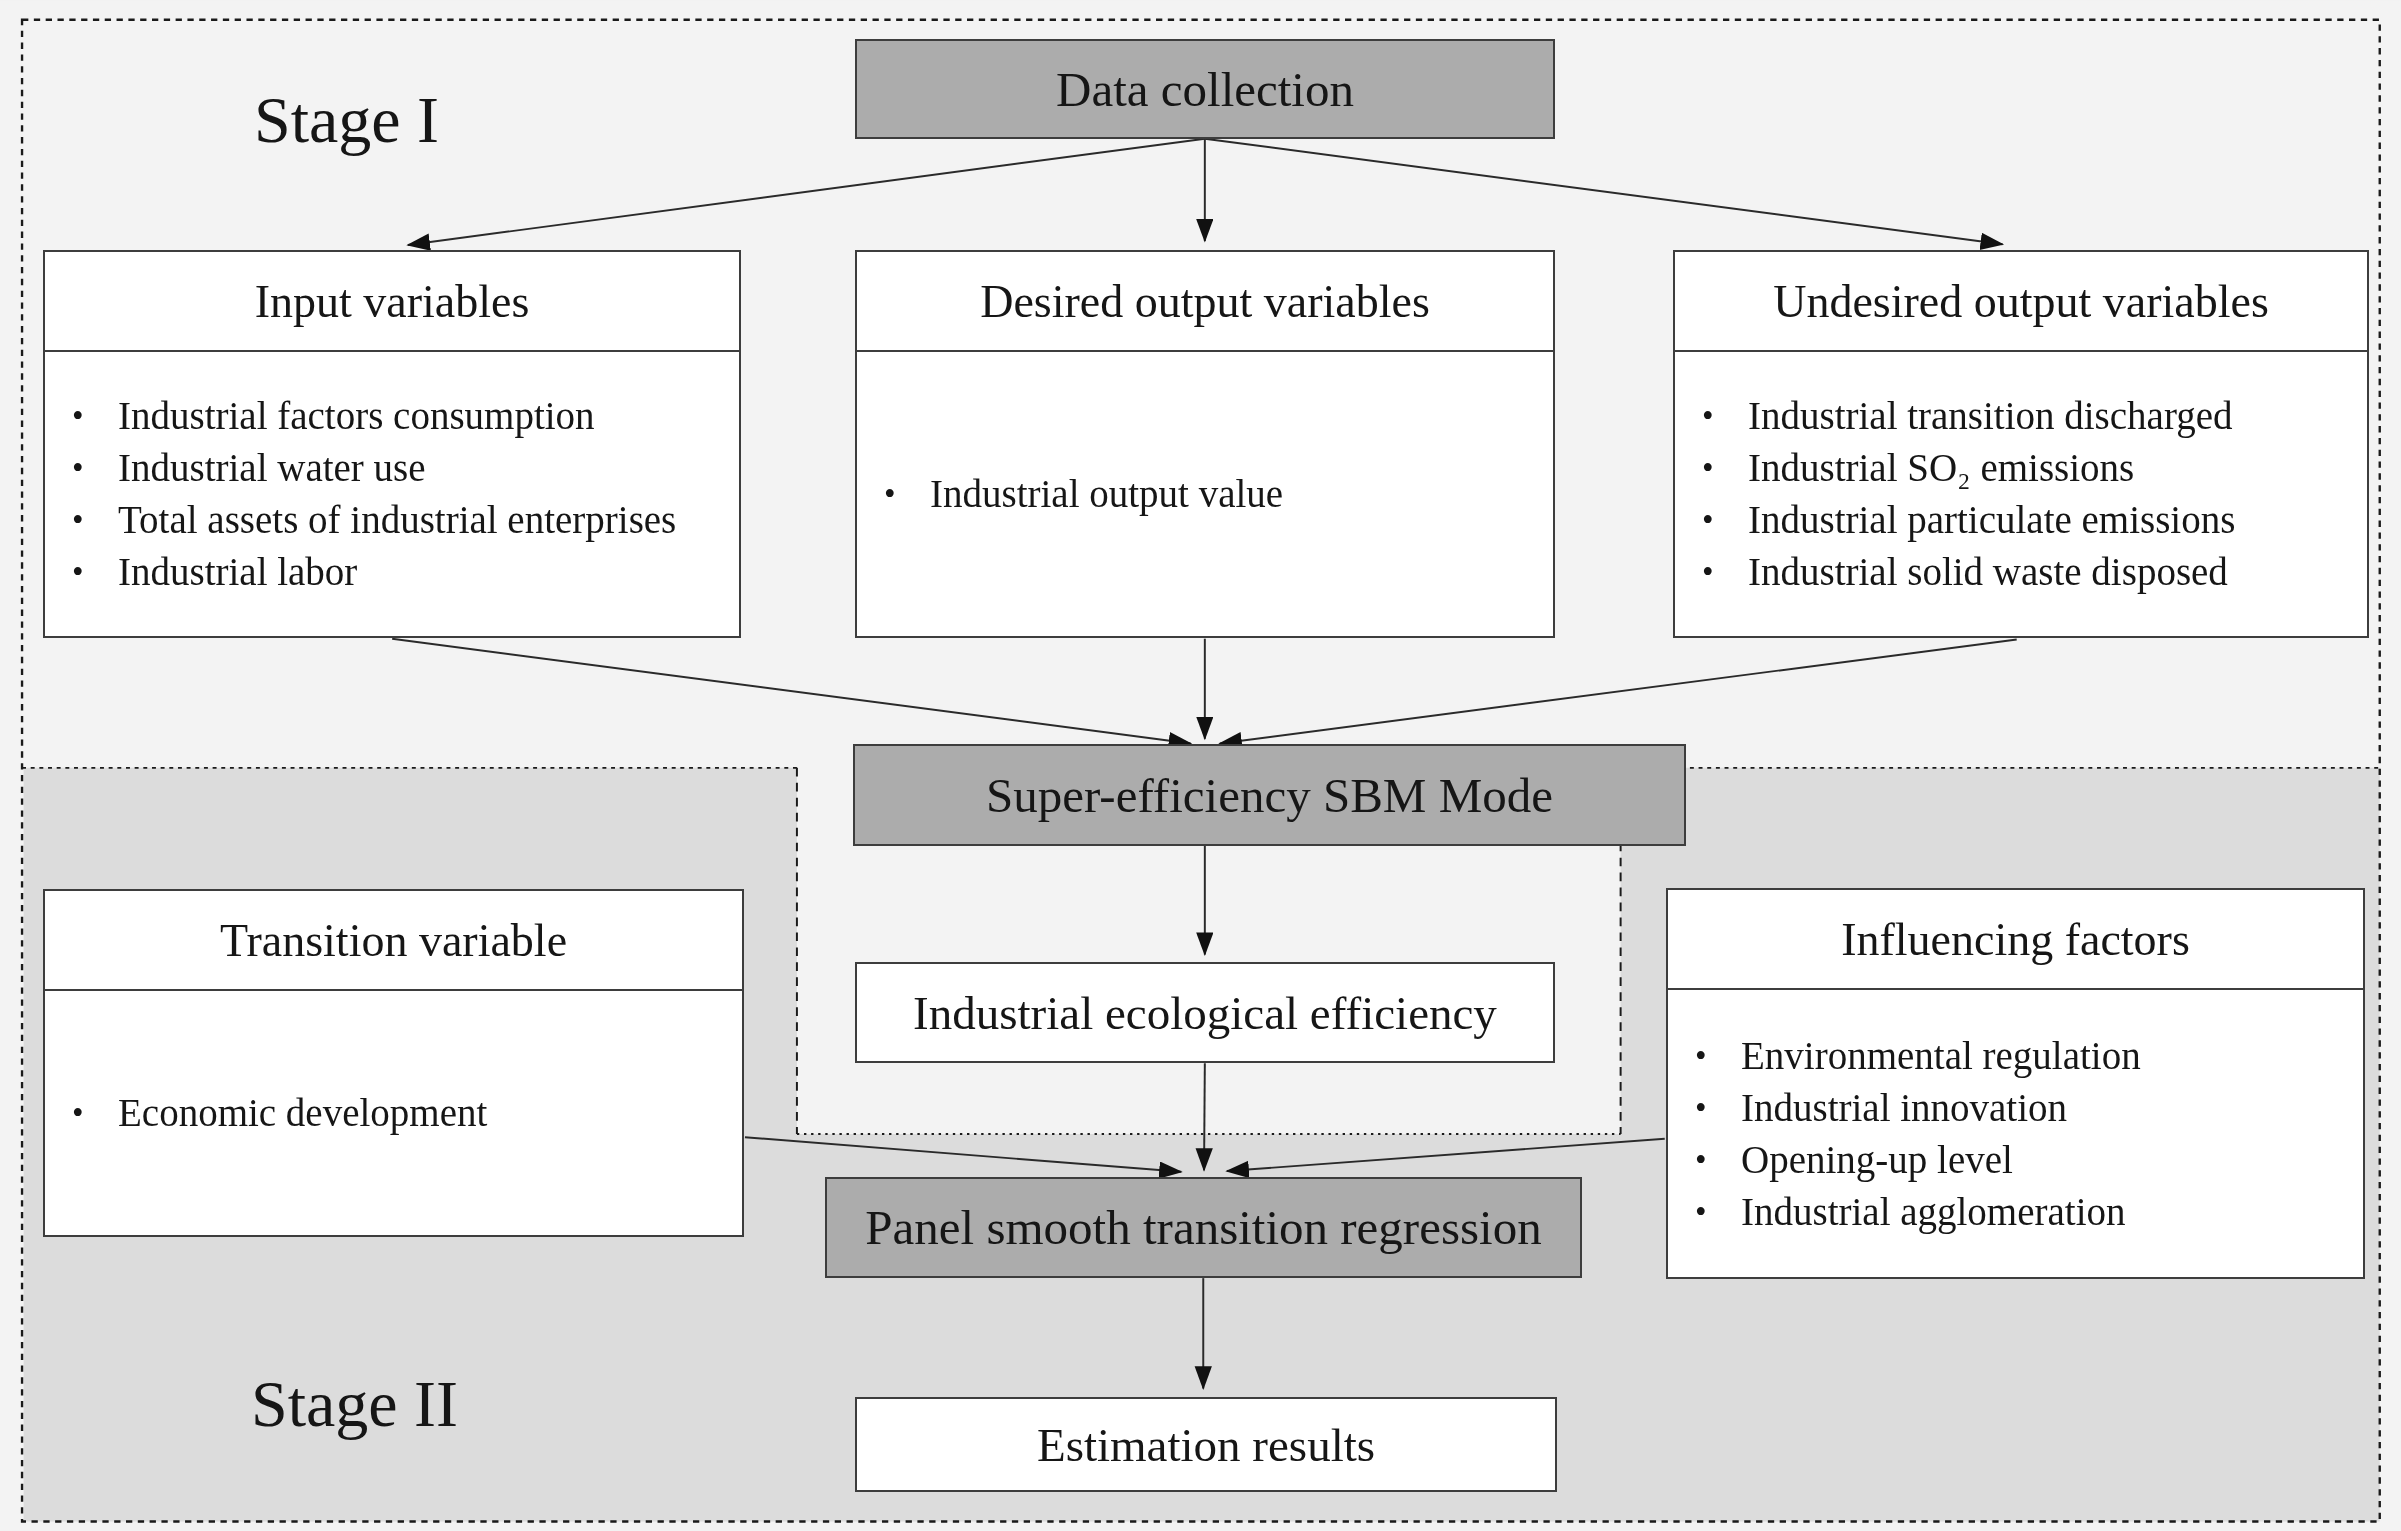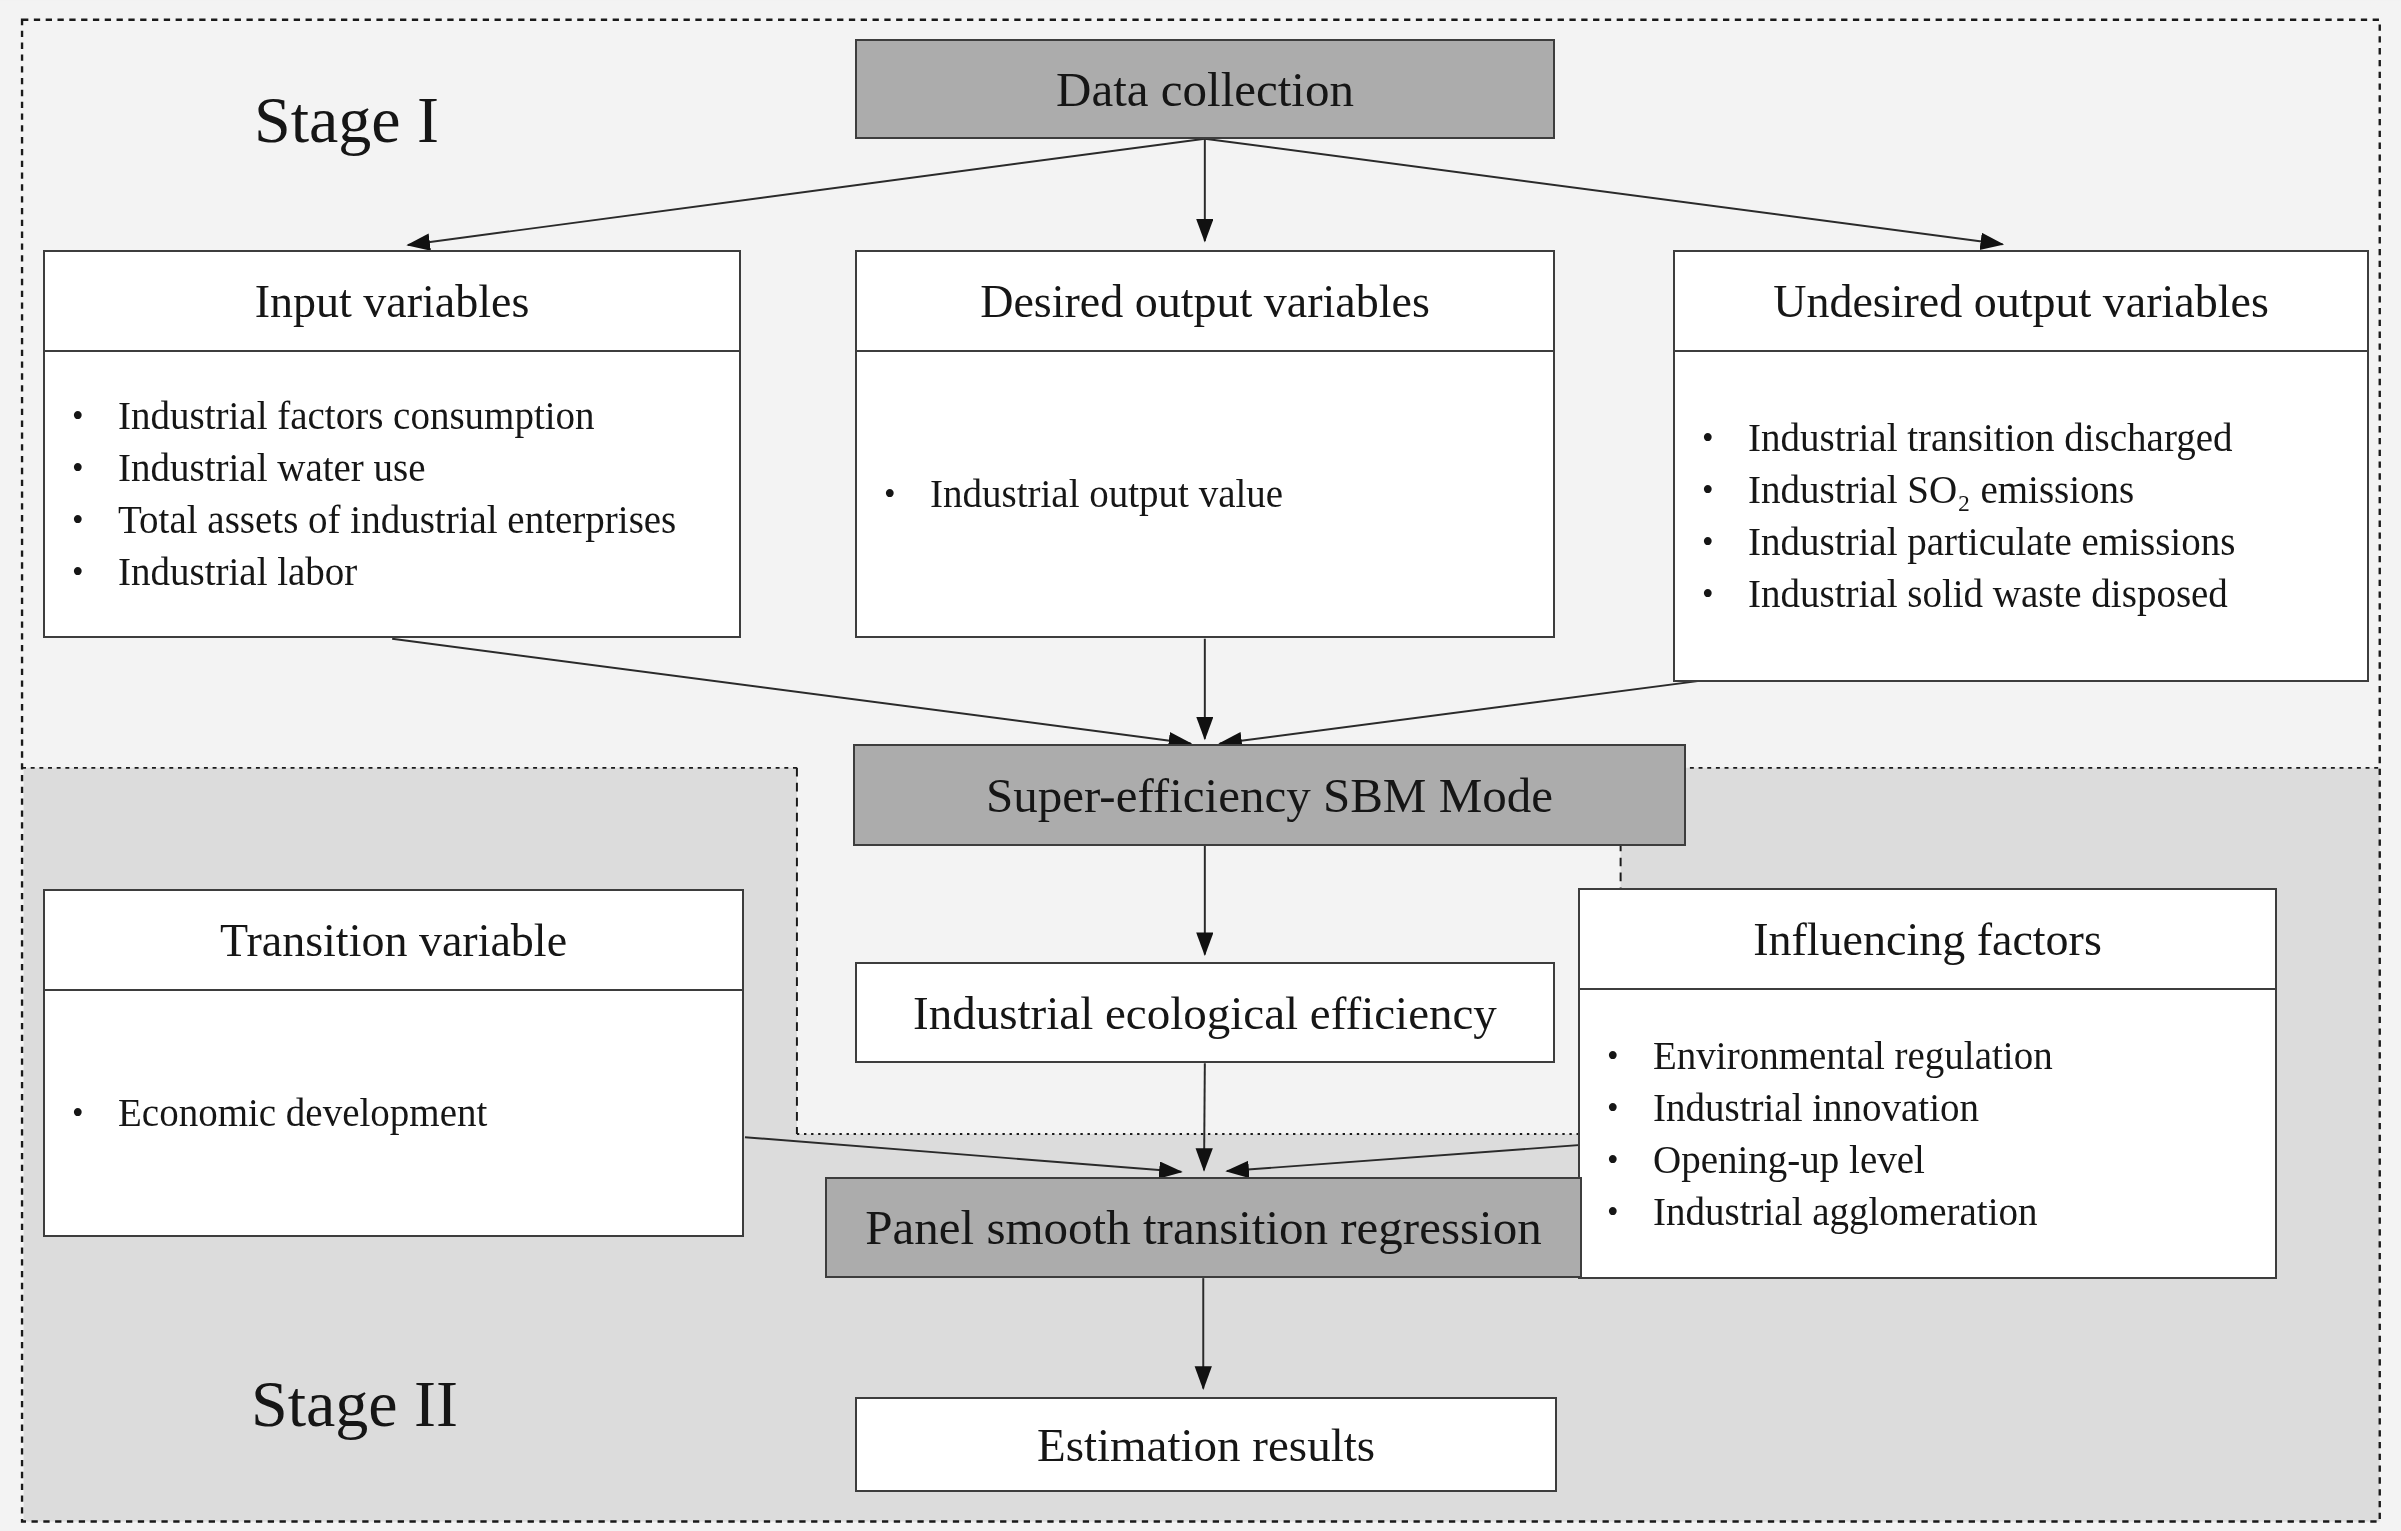--- a/index.html
+++ b/index.html
@@ -109,21 +109,21 @@
   <div class="node titled" style="left:855px;top:250px;width:700px;height:388px;">
     <div class="title">Desired output variables</div>
     <div class="body">
       <div class="li">
         <span class="dot">•</span>
         <span class="txt">Industrial output value</span>
       </div>
     </div>
   </div>
 
-  <div class="node titled" style="left:1673px;top:250px;width:696px;height:432px;">
+  <div class="node titled" style="left:1673px;top:250px;width:696px;height:388px;">
     <div class="title">Undesired output variables</div>
     <div class="body">
       <div class="li">
         <span class="dot">•</span>
         <span class="txt">Industrial transition discharged</span>
       </div>
       <div class="li">
         <span class="dot">•</span>
         <span class="txt">Industrial SO₂ emissions</span>
       </div>
@@ -149,21 +149,21 @@
   <div class="node titled" style="left:43px;top:889px;width:701px;height:348px;">
     <div class="title">Transition variable</div>
     <div class="body">
       <div class="li">
         <span class="dot">•</span>
         <span class="txt">Economic development</span>
       </div>
     </div>
   </div>
 
-  <div class="node titled" style="left:1578px;top:888px;width:699px;height:391px;">
+  <div class="node titled" style="left:1666px;top:888px;width:699px;height:391px;">
     <div class="title">Influencing factors</div>
     <div class="body">
       <div class="li">
         <span class="dot">•</span>
         <span class="txt">Environmental regulation</span>
       </div>
       <div class="li">
         <span class="dot">•</span>
         <span class="txt">Industrial innovation</span>
       </div>

